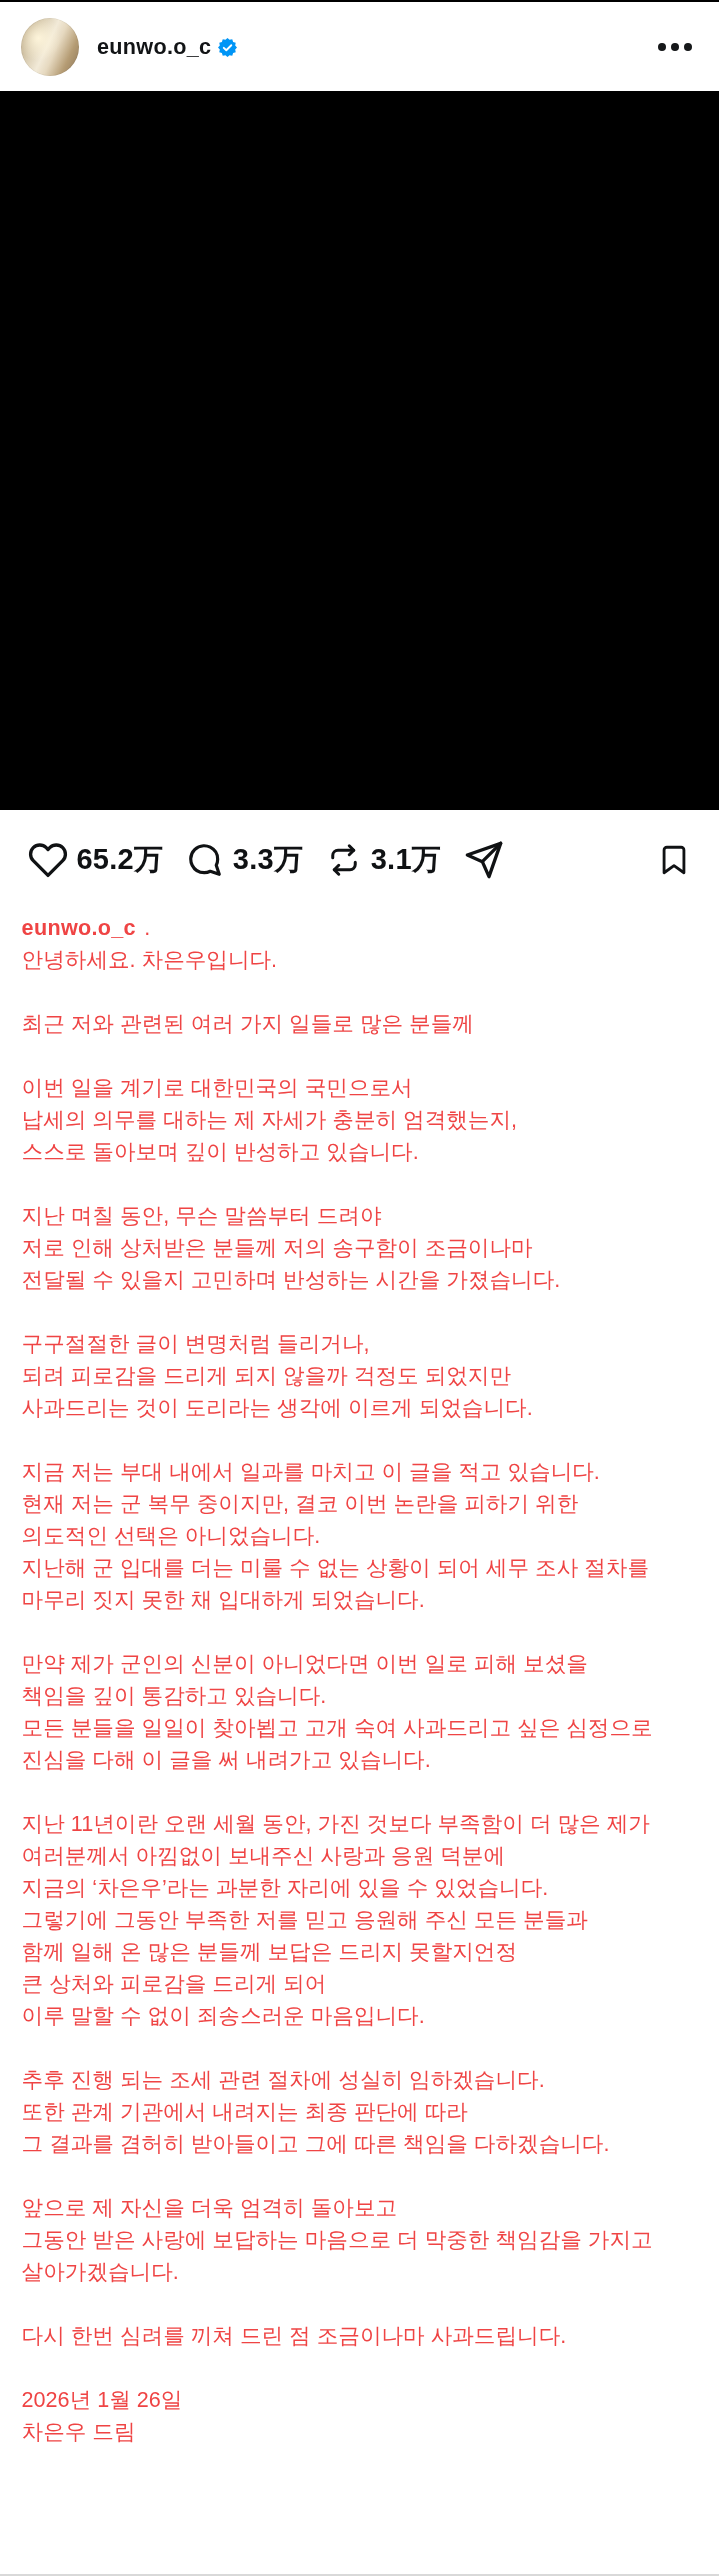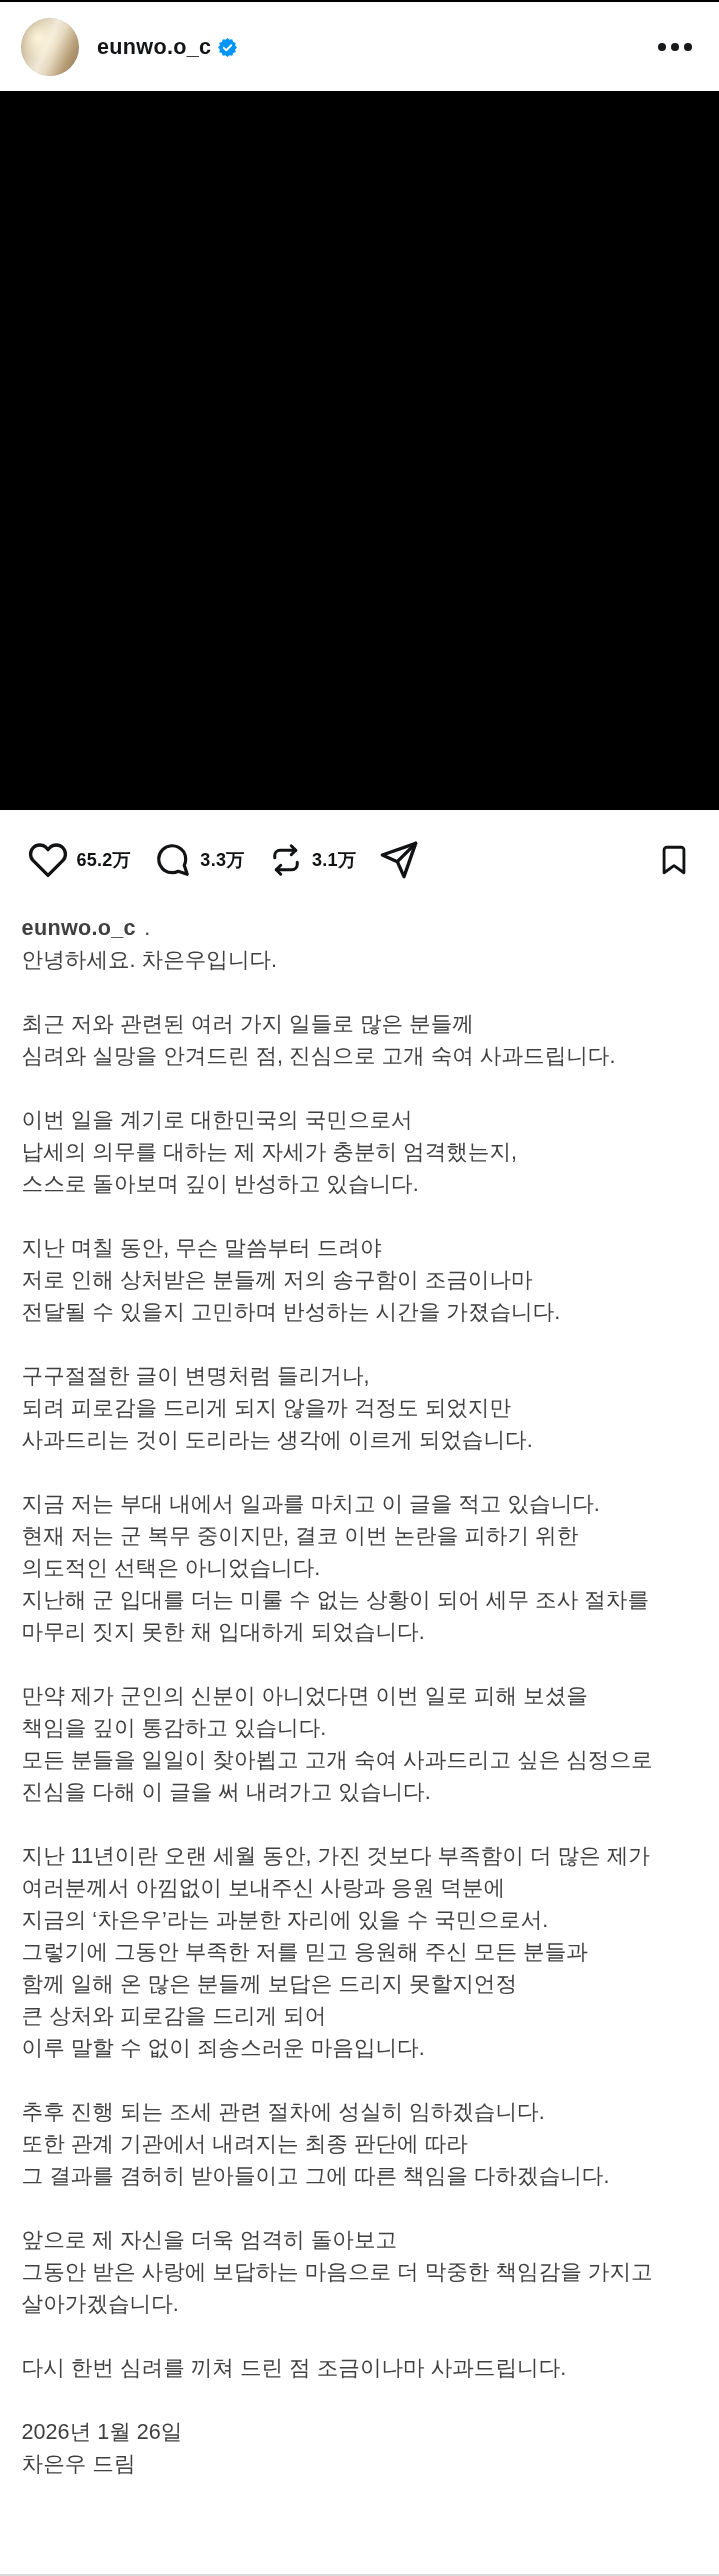--- a/index.html
+++ b/index.html
@@ -41,33 +41,33 @@
   .post-image { height: 719px; flex: 0 0 auto; background: #000; }
 
   
   .action-bar {
     height: 77px; flex: 0 0 auto;
     display: flex; align-items: center;
     padding: 10.8px 28px 0 28px;
   }
   .action-bar svg { flex: 0 0 auto; display: block; }
   .count {
-    font-size: 18px; font-weight: 700; color: #101214;
+    font-size: 29px; font-weight: 700; color: #101214;
     letter-spacing: 0.3px; margin-left: 8.4px; white-space: nowrap;
   }
   .gap-big { margin-left: 23px; }
   .icon-stroke { stroke: #101214; fill: none; stroke-width: 2; stroke-linecap: round; stroke-linejoin: round; }
   .save { margin-left: auto; }
 
   
   .caption {
     flex: 1 1 auto;
     padding: 13.8px 17px 0 21.6px;
     font-size: 21.6px; line-height: 32px;
-    color: #404040;
+    color: #ef4444;
     letter-spacing: 0;
   }
   .cap-line { height: 32px; white-space: nowrap; }
   .cap-uname { font-weight: 700; letter-spacing: 0.3px; }
   .cap-sep { margin-left: 8.4px; }
 
   .bottom-divider {
     position: absolute; left: 0; bottom: 0;
     width: 719px; height: 1.8px; background: #d9d9d9;
   }
@@ -129,21 +129,20 @@
   </div>
 
   <div class="caption">
     <div class="cap-line">
       <span class="cap-uname">eunwo.o_c</span><span class="cap-sep">.</span>
     </div>
     <div>
         <div class="cap-line">안녕하세요. 차은우입니다.</div>
         <div class="cap-line">&nbsp;</div>
         <div class="cap-line">최근 저와 관련된 여러 가지 일들로 많은 분들께</div>
-        <div class="cap-line">심려와 실망을 안겨드린 점, 진심으로 고개 숙여 사과드립니다.</div>
         <div class="cap-line">&nbsp;</div>
         <div class="cap-line">이번 일을 계기로 대한민국의 국민으로서</div>
         <div class="cap-line">납세의 의무를 대하는 제 자세가 충분히 엄격했는지,</div>
         <div class="cap-line">스스로 돌아보며 깊이 반성하고 있습니다.</div>
         <div class="cap-line">&nbsp;</div>
         <div class="cap-line">지난 며칠 동안, 무슨 말씀부터 드려야</div>
         <div class="cap-line">저로 인해 상처받은 분들께 저의 송구함이 조금이나마</div>
         <div class="cap-line">전달될 수 있을지 고민하며 반성하는 시간을 가졌습니다.</div>
         <div class="cap-line">&nbsp;</div>
         <div class="cap-line">구구절절한 글이 변명처럼 들리거나,</div>
@@ -156,21 +155,21 @@
         <div class="cap-line">지난해 군 입대를 더는 미룰 수 없는 상황이 되어 세무 조사 절차를</div>
         <div class="cap-line">마무리 짓지 못한 채 입대하게 되었습니다.</div>
         <div class="cap-line">&nbsp;</div>
         <div class="cap-line">만약 제가 군인의 신분이 아니었다면 이번 일로 피해 보셨을</div>
         <div class="cap-line">책임을 깊이 통감하고 있습니다.</div>
         <div class="cap-line">모든 분들을 일일이 찾아뵙고 고개 숙여 사과드리고 싶은 심정으로</div>
         <div class="cap-line">진심을 다해 이 글을 써 내려가고 있습니다.</div>
         <div class="cap-line">&nbsp;</div>
         <div class="cap-line">지난 11년이란 오랜 세월 동안, 가진 것보다 부족함이 더 많은 제가</div>
         <div class="cap-line">여러분께서 아낌없이 보내주신 사랑과 응원 덕분에</div>
-        <div class="cap-line">지금의 ‘차은우’라는 과분한 자리에 있을 수 국민으로서.</div>
+        <div class="cap-line">지금의 ‘차은우’라는 과분한 자리에 있을 수 있었습니다.</div>
         <div class="cap-line">그렇기에 그동안 부족한 저를 믿고 응원해 주신 모든 분들과</div>
         <div class="cap-line">함께 일해 온 많은 분들께 보답은 드리지 못할지언정</div>
         <div class="cap-line">큰 상처와 피로감을 드리게 되어</div>
         <div class="cap-line">이루 말할 수 없이 죄송스러운 마음입니다.</div>
         <div class="cap-line">&nbsp;</div>
         <div class="cap-line">추후 진행 되는 조세 관련 절차에 성실히 임하겠습니다.</div>
         <div class="cap-line">또한 관계 기관에서 내려지는 최종 판단에 따라</div>
         <div class="cap-line">그 결과를 겸허히 받아들이고 그에 따른 책임을 다하겠습니다.</div>
         <div class="cap-line">&nbsp;</div>
         <div class="cap-line">앞으로 제 자신을 더욱 엄격히 돌아보고</div>

